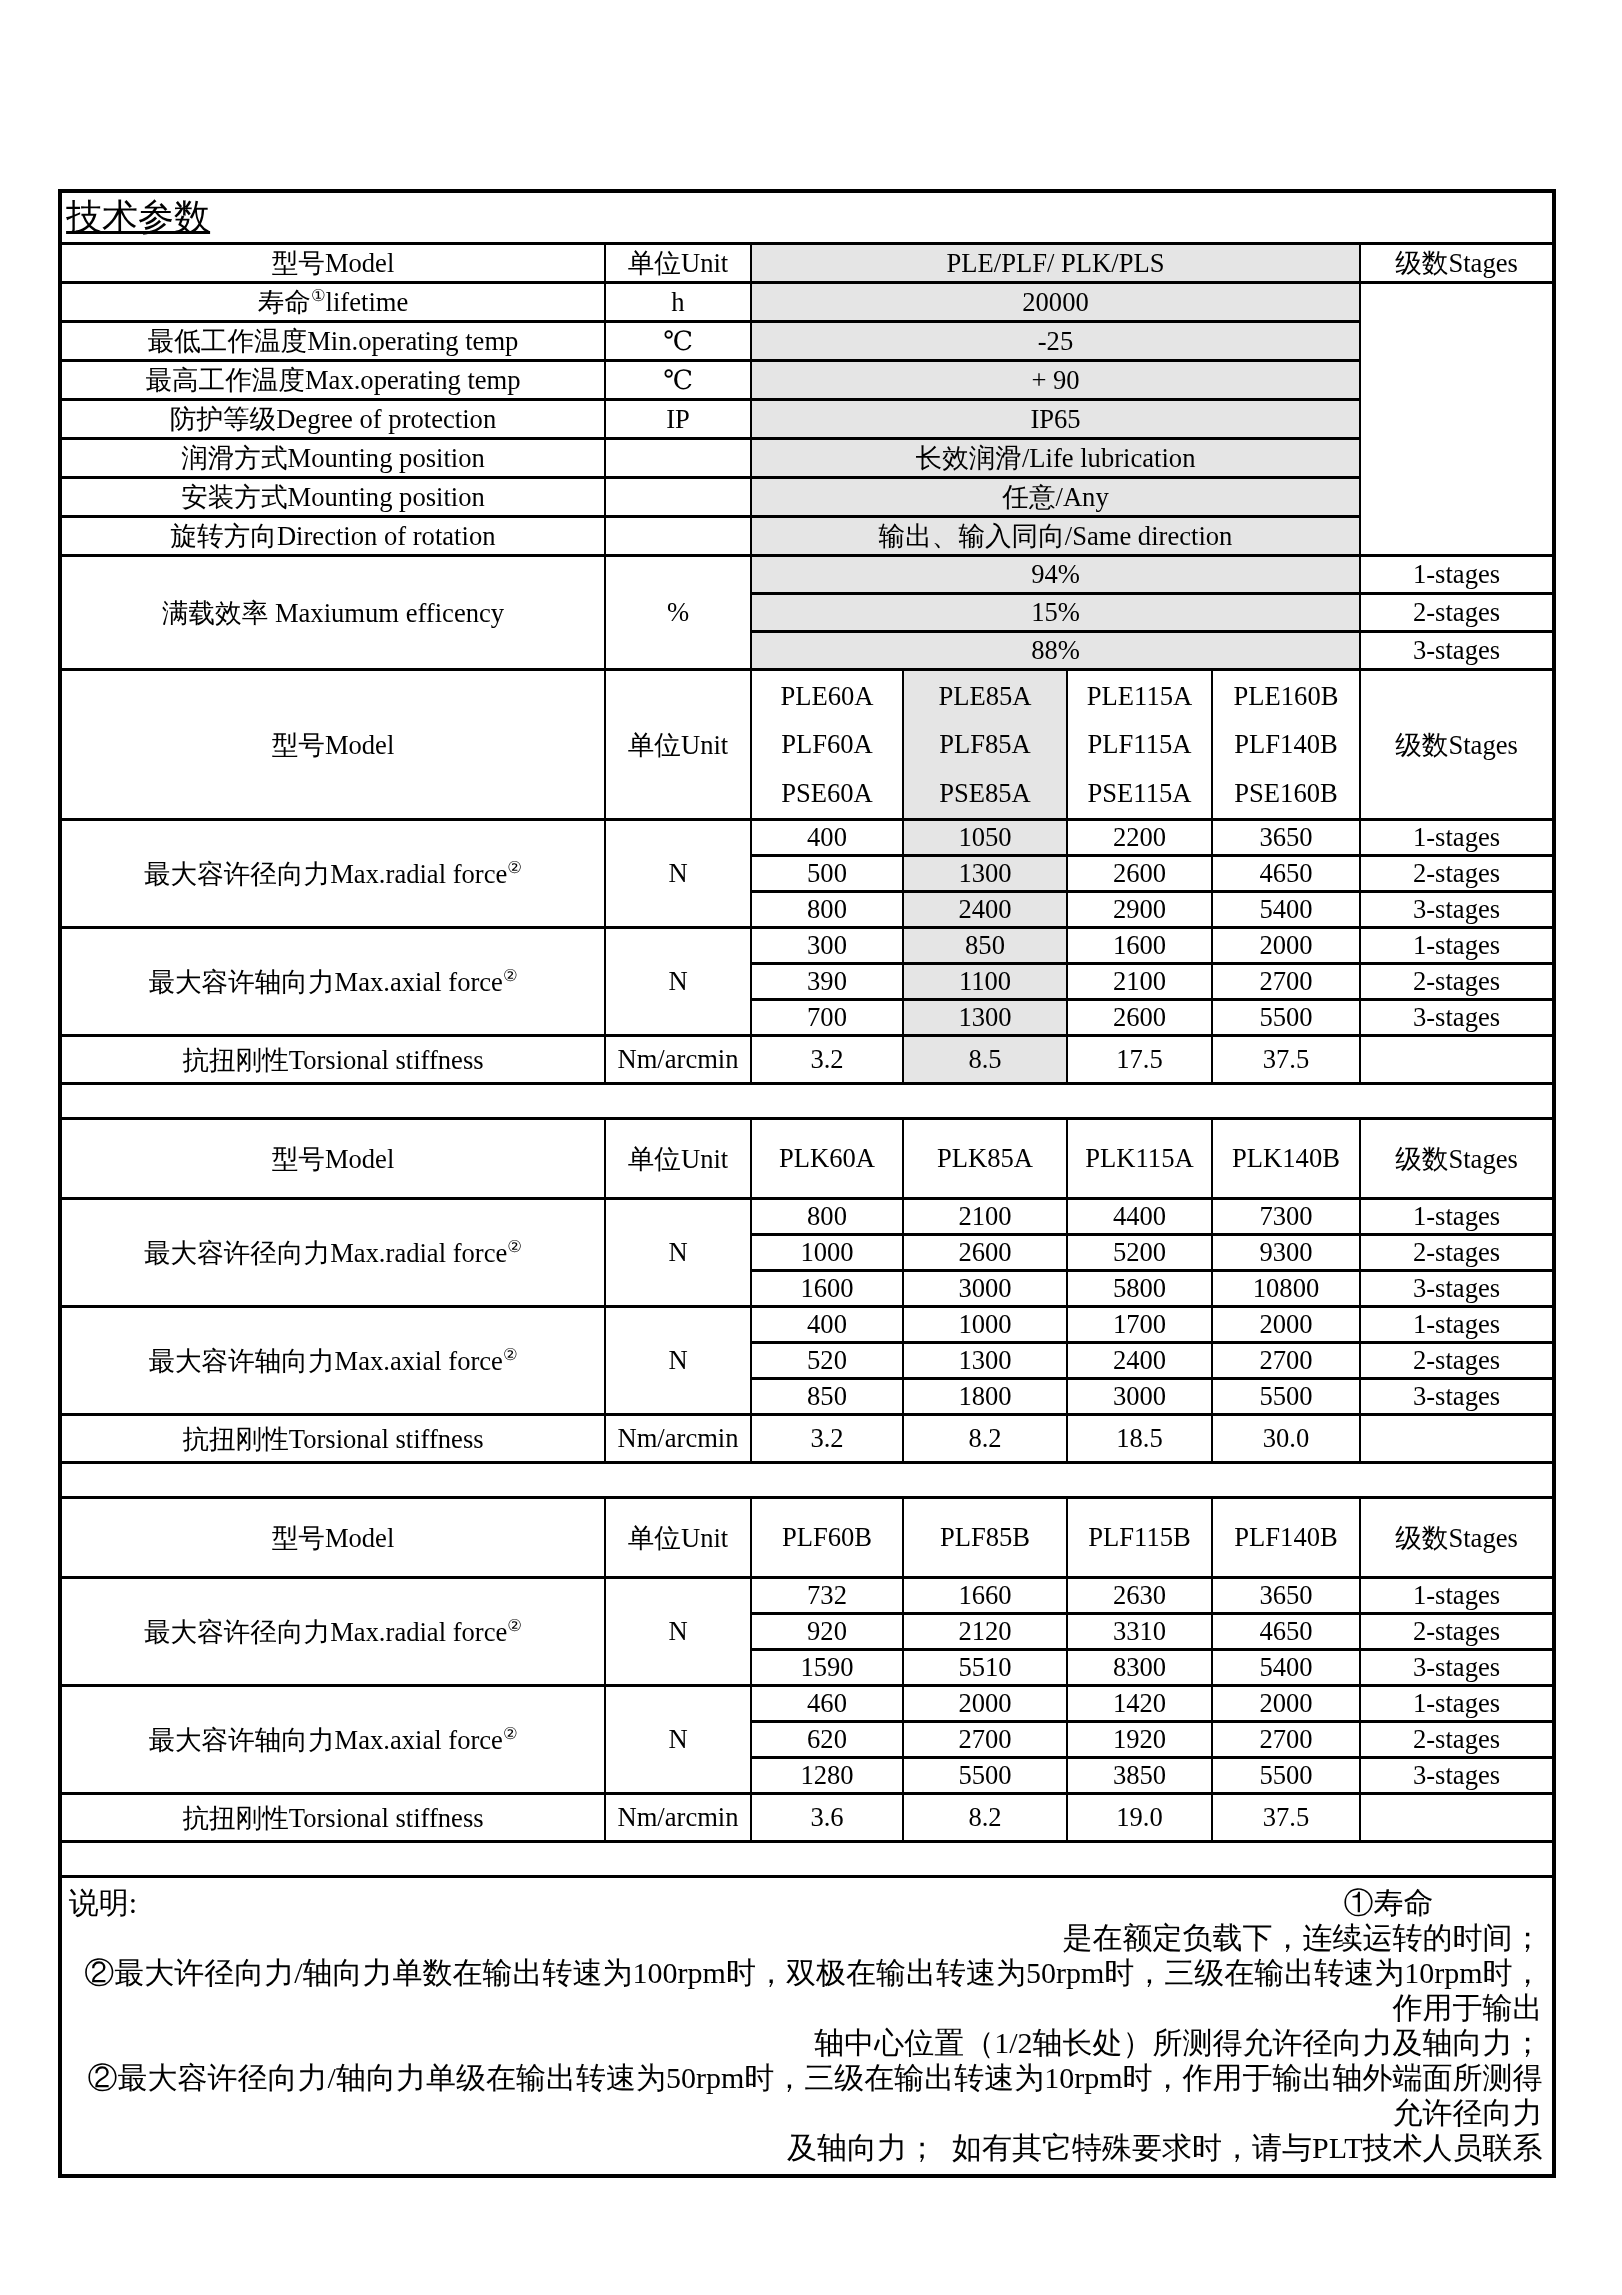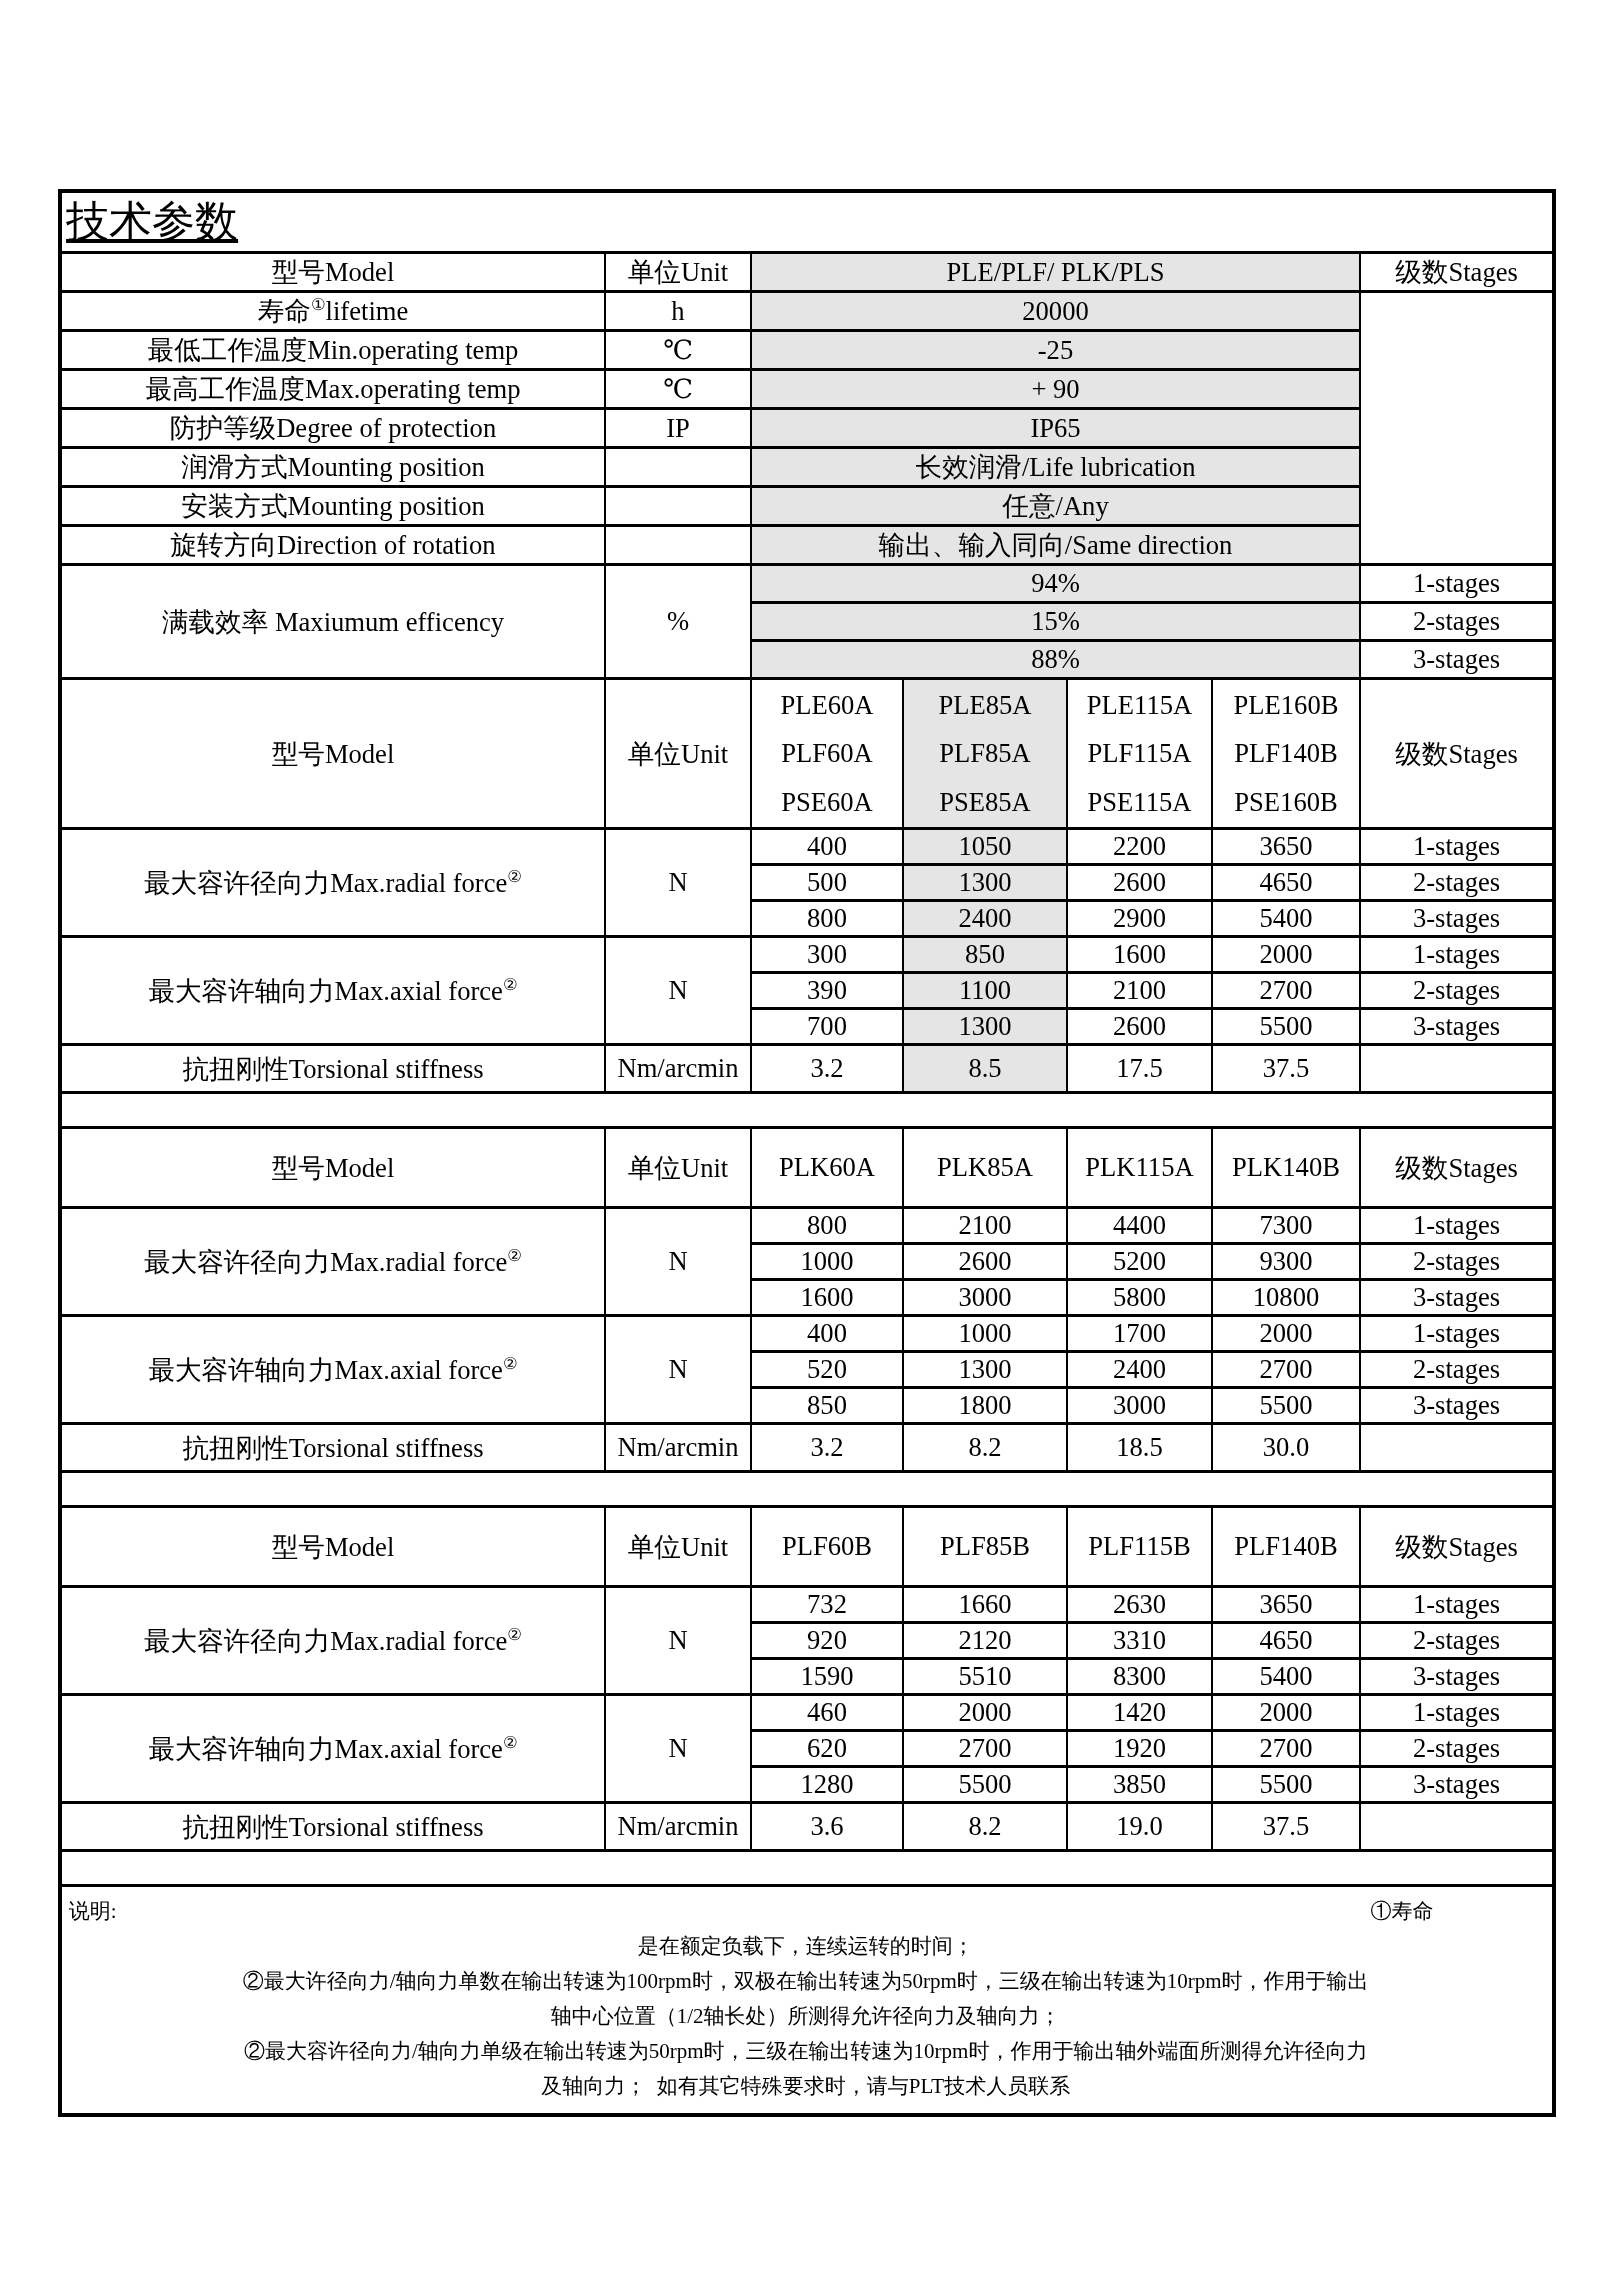--- a/index.html
+++ b/index.html
@@ -38,21 +38,21 @@
   tr.rm { height: 150px; }
   tr.rm2 { height: 80px; }
   tr.rf { height: 36px; }
   tr.rs { height: 48px; }
   tr.rg { height: 35px; }
 
   td.title-cell {
     border: none;
     border-bottom: 3.4px solid #000;
     text-align: left;
-    font-size: 43px;
+    font-size: 36px;
     padding-left: 4.1px;
   }
   .title-text { text-decoration: underline; }
 
   td.shade { background: #e5e5e5; }
 
   td.mcell {
     white-space: pre-line;
     line-height: 1.82;
   }
@@ -62,24 +62,24 @@
     line-height: 0;
   }
   td.gap-cell {
     border-left: none;
     border-right: none;
     border-top: 3.4px solid #000;
     border-bottom: 3.4px solid #000;
   }
   td.notes-cell {
     border: none;
-    text-align: center;
+    text-align: right;
     vertical-align: top;
     padding: 6.8px 9.5px 9.5px 6.8px;
-    font-size: 21px;
+    font-size: 30px;
   }
   .notes-line {
     line-height: 35px;
     white-space: pre-wrap;
   }
   .notes-first {
     display: flex;
     justify-content: space-between;
     line-height: 35px;
   }

